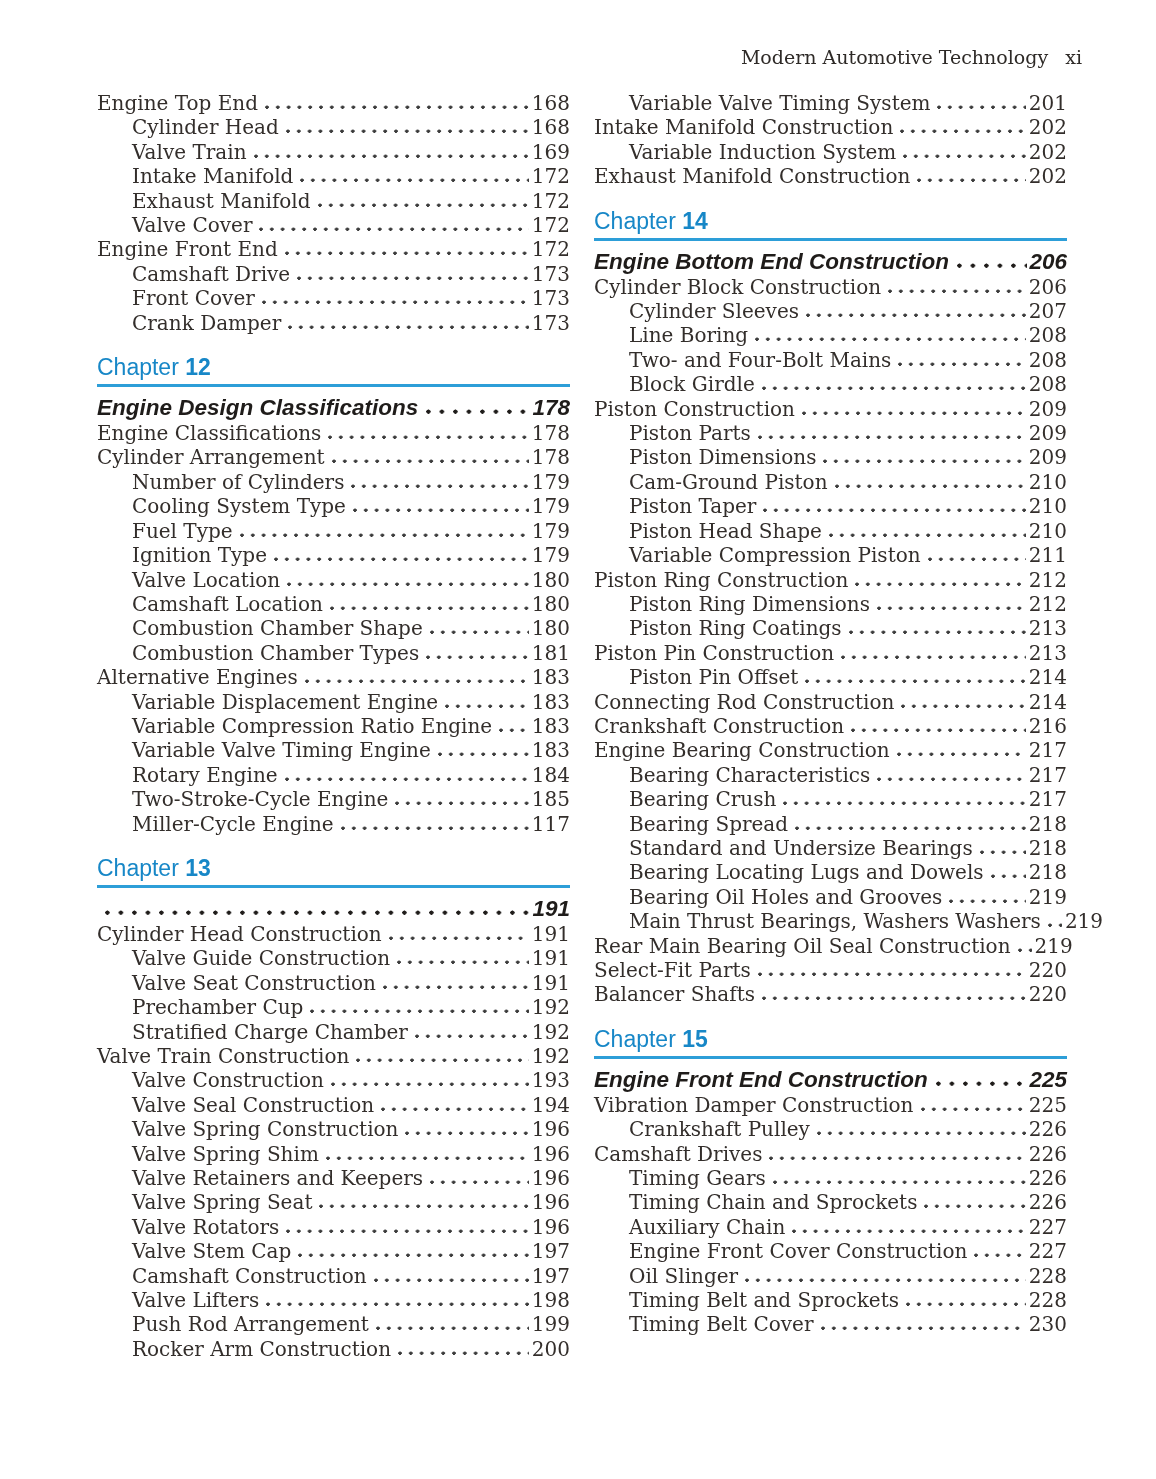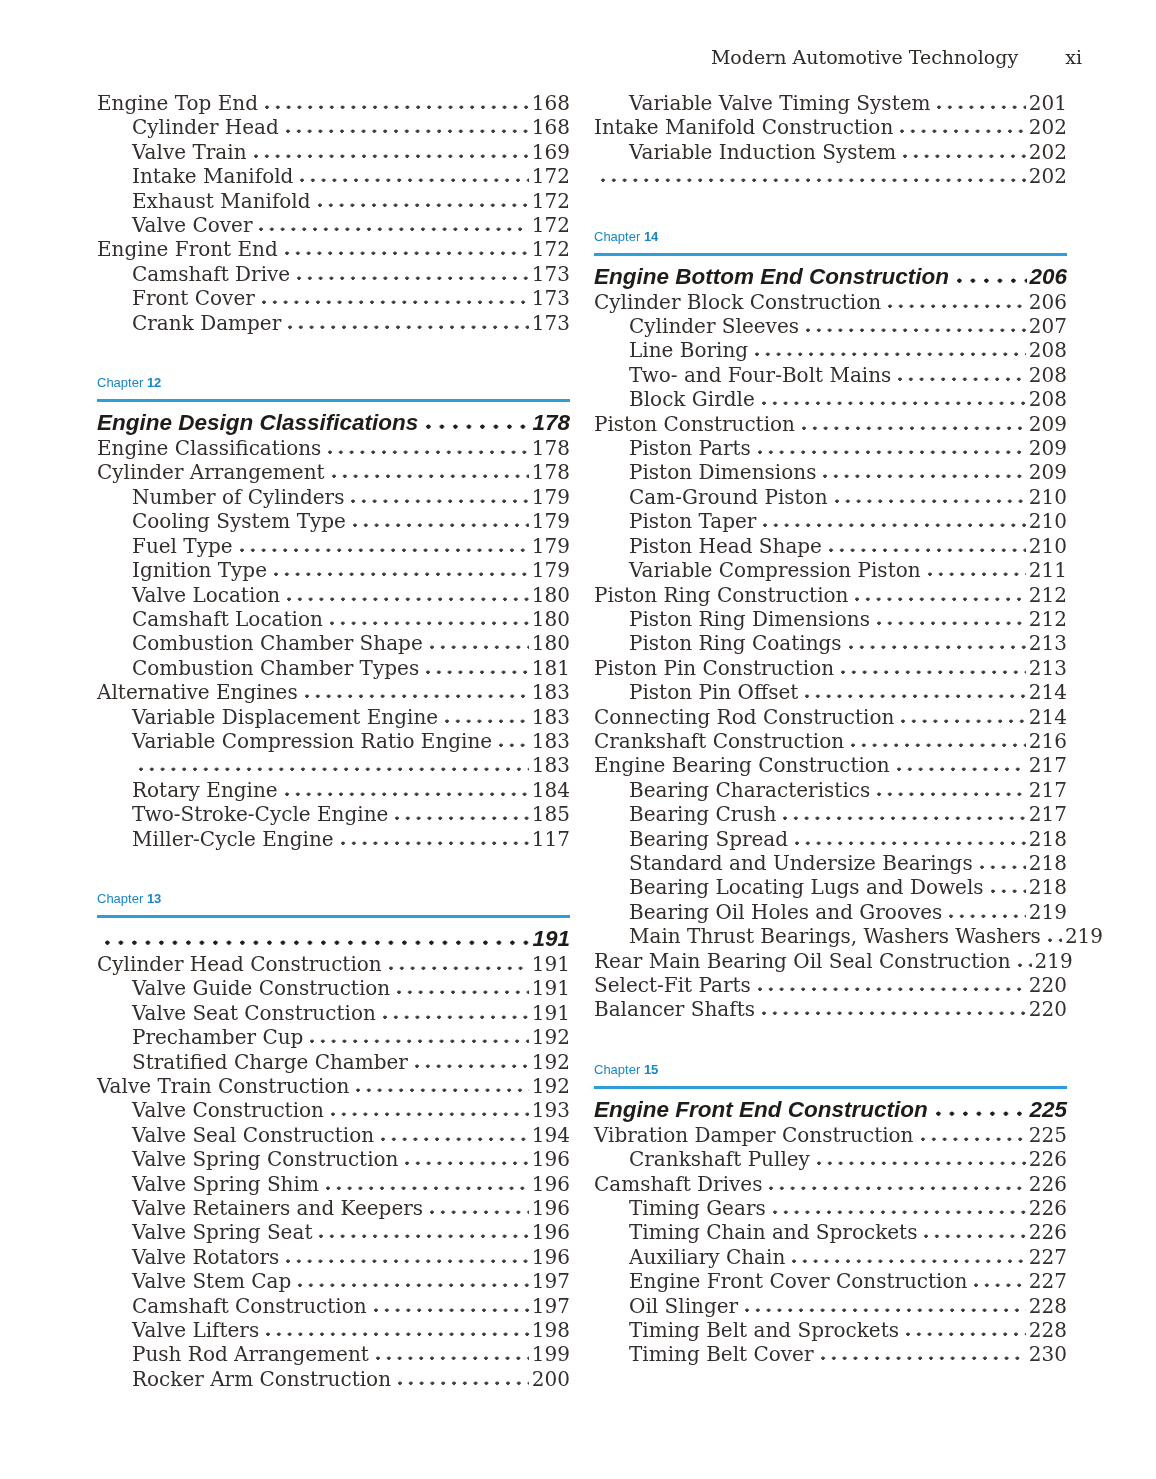--- a/index.html
+++ b/index.html
@@ -14,21 +14,21 @@
     font-family: "DejaVu Serif", serif;
     color: #332e2b;
     overflow: hidden;
   }
   .running-head {
     position: absolute;
     top: 46px;
     right: 74px;
     display: flex;
     align-items: flex-end;
-    gap: 47px;
+    gap: 17px;
     font-size: 19px;
     color: #2e2a27;
   }
   .running-head .folio { font-weight: normal; }
 
   .columns {
     position: absolute;
     top: 91px;
     left: 97px;
     display: flex;
@@ -52,24 +52,24 @@
     min-width: 14px;
     height: 5px;
     margin: 0 3px 0 7px;
     background-image: radial-gradient(circle at 2px 2.2px, #3c3c3c 1.5px, rgba(0,0,0,0) 1.95px);
     background-size: 10.8px 5px;
     background-repeat: repeat-x;
   }
 
   .chapter-head {
     font-family: "Liberation Sans", sans-serif;
-    font-size: 13px;
+    font-size: 23px;
     line-height: 23px;
     color: var(--accent, #1787c7);
-    margin-top: 36px;
+    margin-top: 21px;
     padding-bottom: 5px;
     border-bottom: 3px solid var(--rule, #2d9ed8);
   }
   .chapter-head .num { font-weight: bold; }
 
   .toc-row.chapter-title {
     font-family: "Liberation Sans", sans-serif;
     font-weight: bold;
     font-style: italic;
     font-size: 22.5px;
@@ -210,20 +210,21 @@
         <span class="lab">Variable Displacement Engine</span>
         <span class="leader"></span>
         <span class="pg">183</span>
       </div>
       <div class="toc-row lvl1">
         <span class="lab">Variable Compression Ratio Engine</span>
         <span class="leader"></span>
         <span class="pg">183</span>
       </div>
       <div class="toc-row lvl1">
+        <span class="lab">Variable Valve Timing Engine</span>
         <span class="leader"></span>
         <span class="pg">183</span>
       </div>
       <div class="toc-row lvl1">
         <span class="lab">Rotary Engine</span>
         <span class="leader"></span>
         <span class="pg">184</span>
       </div>
       <div class="toc-row lvl1">
         <span class="lab">Two-Stroke-Cycle Engine</span>
@@ -341,20 +342,21 @@
         <span class="lab">Intake Manifold Construction</span>
         <span class="leader"></span>
         <span class="pg">202</span>
       </div>
       <div class="toc-row lvl1">
         <span class="lab">Variable Induction System</span>
         <span class="leader"></span>
         <span class="pg">202</span>
       </div>
       <div class="toc-row">
+        <span class="lab">Exhaust Manifold Construction</span>
         <span class="leader"></span>
         <span class="pg">202</span>
       </div>
       <div class="chapter-head"><span class="word">Chapter </span><span class="num">14</span></div>
       <div class="toc-row chapter-title">
         <span class="lab">Engine Bottom End Construction</span>
         <span class="leader"></span>
         <span class="pg">206</span>
       </div>
       <div class="toc-row">

